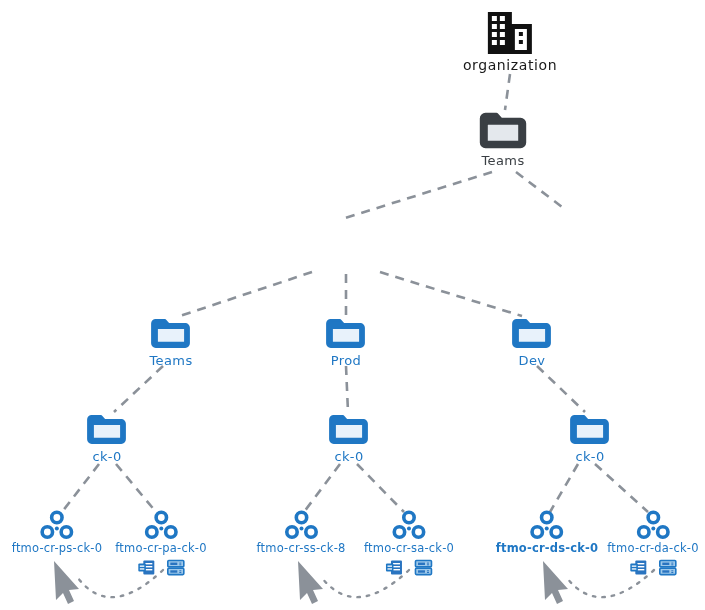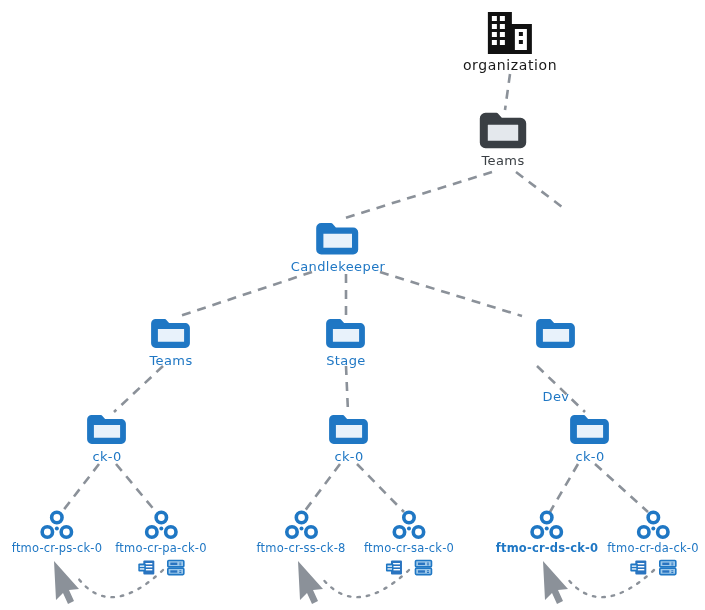--- a/index.html
+++ b/index.html
@@ -145,52 +145,43 @@
   <div class="node" style="left:503px; top:110px;">
     <span class="icon-wrap">
       <svg width="52" height="42" viewBox="0 0 52 42">
         <path d="M4.5 8.5 a4 4 0 0 1 4 -4 h11 l4.5 5 h19.5 a4 4 0 0 1 4 4 v19 a4 4 0 0 1 -4 4 h-35 a4 4 0 0 1 -4 -4 z" fill="#3a3f44" stroke="#3a3f44" stroke-width="3.4" stroke-linejoin="round"></path>
         <rect x="9.5" y="13.5" width="33" height="18.5" rx="1.5" fill="#e4e8ed" stroke="#3a3f44" stroke-width="2.6"></rect>
       </svg>
     </span>
     <span class="node-label dark">Teams</span>
   </div>
 
-  <div class="node" style="left:338px; top:220px;">
-    <span class="icon-wrap">
-      <svg width="48" height="38" viewBox="0 0 48 38">
-        <path d="M4 8 a3.5 3.5 0 0 1 3.5 -3.5 h10 l4 4.5 h18 a3.5 3.5 0 0 1 3.5 3.5 v17 a3.5 3.5 0 0 1 -3.5 3.5 h-32 a3.5 3.5 0 0 1 -3.5 -3.5 z" fill="#1f77c4" stroke="#1f77c4" stroke-width="3" stroke-linejoin="round"></path>
-        <rect x="8.5" y="12.5" width="31" height="16.5" rx="1.2" fill="#e8f2fb" stroke="#1f77c4" stroke-width="2.4"></rect>
-      </svg>
-    </span>
-    <span class="node-label">Candlekeeper</span>
-  </div>
 
 
   <div class="node" style="left:171px; top:316px;">
     <span class="icon-wrap">
       <svg width="44" height="36" viewBox="0 0 44 36">
         <path d="M3.5 7.5 a3.2 3.2 0 0 1 3.2 -3.2 h9 l3.8 4.2 h16.8 a3.2 3.2 0 0 1 3.2 3.2 v15.6 a3.2 3.2 0 0 1 -3.2 3.2 h-29.6 a3.2 3.2 0 0 1 -3.2 -3.2 z" fill="#1f77c4" stroke="#1f77c4" stroke-width="2.8" stroke-linejoin="round"></path>
         <rect x="7.8" y="11.8" width="28.4" height="15" rx="1.2" fill="#e8f2fb" stroke="#1f77c4" stroke-width="2.2"></rect>
       </svg>
     </span>
     <span class="node-label">Teams</span>
   </div>
 
   <div class="node" style="left:346px; top:316px;">
     <span class="icon-wrap">
       <svg width="44" height="36" viewBox="0 0 44 36">
         <path d="M3.5 7.5 a3.2 3.2 0 0 1 3.2 -3.2 h9 l3.8 4.2 h16.8 a3.2 3.2 0 0 1 3.2 3.2 v15.6 a3.2 3.2 0 0 1 -3.2 3.2 h-29.6 a3.2 3.2 0 0 1 -3.2 -3.2 z" fill="#1f77c4" stroke="#1f77c4" stroke-width="2.8" stroke-linejoin="round"></path>
         <rect x="7.8" y="11.8" width="28.4" height="15" rx="1.2" fill="#e8f2fb" stroke="#1f77c4" stroke-width="2.2"></rect>
       </svg>
     </span>
-    <span class="node-label">Stage</span>
-  </div>
-
-  <div class="node" style="left:556px; top:316px;gap:36px;">
+    <span class="node-label">Prod</span>
+  </div>
+
+  <div class="node" style="left:532px; top:316px;">
     <span class="icon-wrap">
       <svg width="44" height="36" viewBox="0 0 44 36">
         <path d="M3.5 7.5 a3.2 3.2 0 0 1 3.2 -3.2 h9 l3.8 4.2 h16.8 a3.2 3.2 0 0 1 3.2 3.2 v15.6 a3.2 3.2 0 0 1 -3.2 3.2 h-29.6 a3.2 3.2 0 0 1 -3.2 -3.2 z" fill="#1f77c4" stroke="#1f77c4" stroke-width="2.8" stroke-linejoin="round"></path>
         <rect x="7.8" y="11.8" width="28.4" height="15" rx="1.2" fill="#e8f2fb" stroke="#1f77c4" stroke-width="2.2"></rect>
       </svg>
     </span>
     <span class="node-label">Dev</span>
   </div>
 
   <div class="node" style="left:107px; top:412px;">

